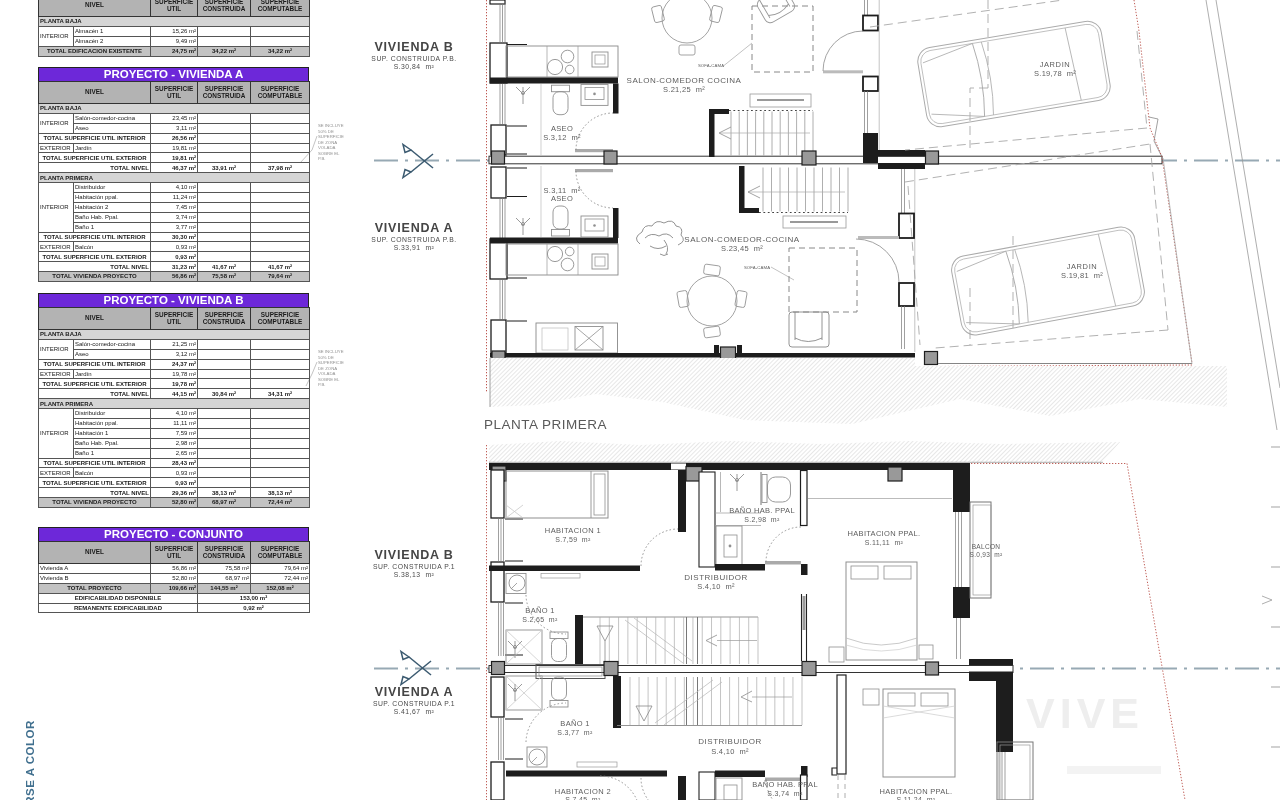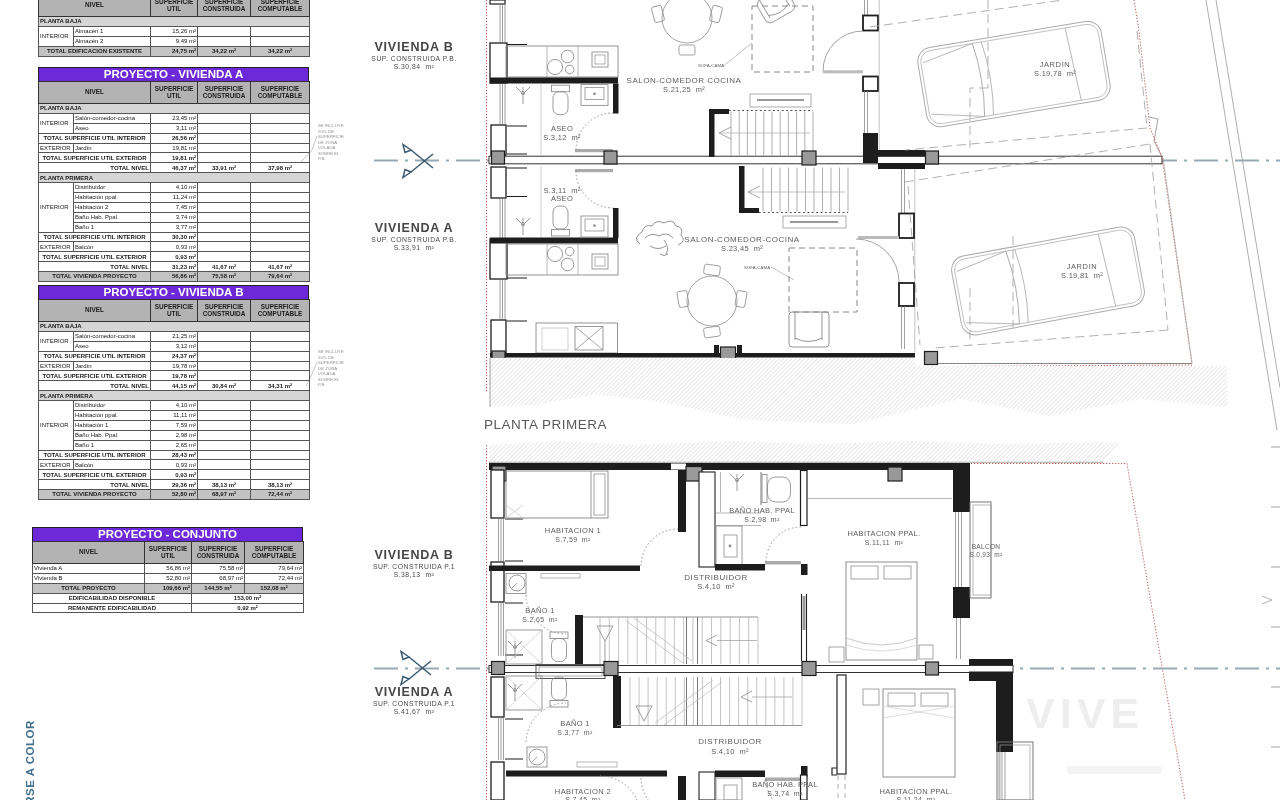--- a/index.html
+++ b/index.html
@@ -961,21 +961,21 @@
           <tr class="gtot">
             <td colspan="2" class="c">TOTAL VIVIENDA PROYECTO</td>
             <td class="rb">56,86 m²</td>
             <td class="cb">75,58 m²</td>
             <td class="cb">79,64 m²</td>
           </tr>
         </tbody>
       </table>
     </div>
 
-<div class="tbx" style="left:38px;top:285px;">
+<div class="tbx" style="left:38px;top:293px;">
       <div class="bluehdr">PROYECTO - VIVIENDA B</div>
       <table class="areas">
         <colgroup>
           <col style="width:35px">
           <col style="width:77px">
           <col style="width:47px">
           <col style="width:53px">
           <col style="width:59px">
         </colgroup>
         <tbody>
@@ -1088,21 +1088,21 @@
           <tr class="gtot">
             <td colspan="2" class="c">TOTAL VIVIENDA PROYECTO</td>
             <td class="rb">52,80 m²</td>
             <td class="cb">68,97 m²</td>
             <td class="cb">72,44 m²</td>
           </tr>
         </tbody>
       </table>
     </div>
 
-<div class="tbx" style="left:32px;top:527px;">
+<div class="tbx" style="left:38px;top:527px;">
       <div class="bluehdr">PROYECTO - CONJUNTO</div>
       <table class="areas">
         <colgroup>
           <col style="width:35px">
           <col style="width:77px">
           <col style="width:47px">
           <col style="width:53px">
           <col style="width:59px">
         </colgroup>
         <tbody>

